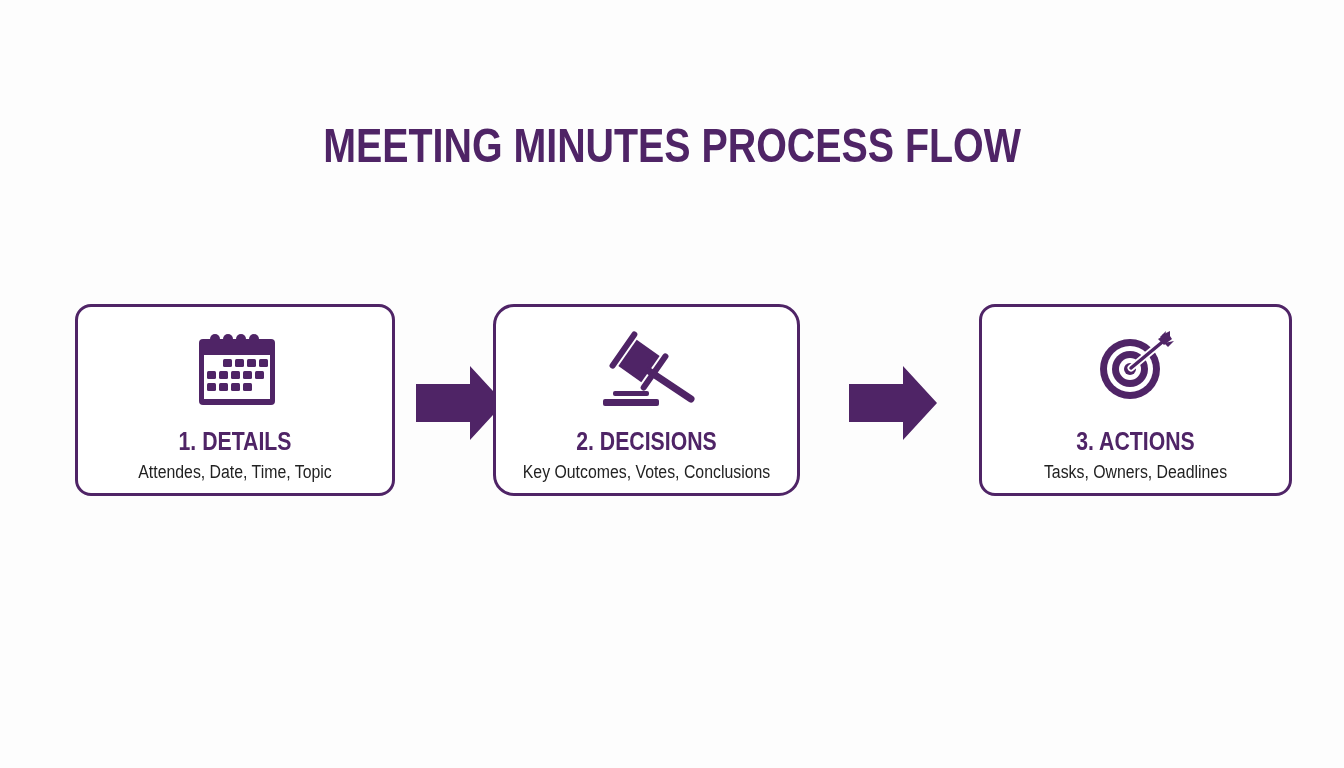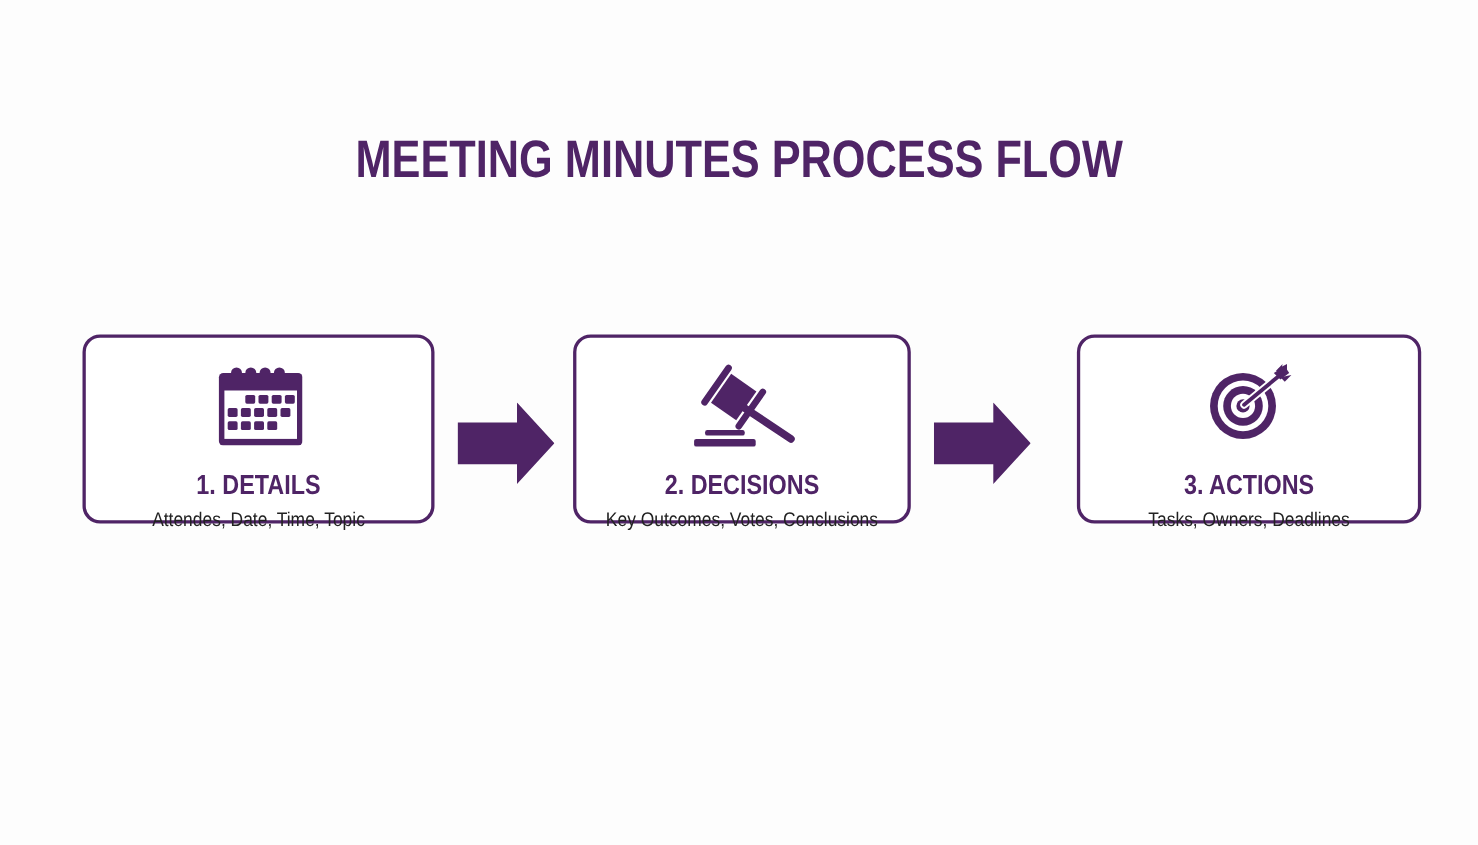--- a/index.html
+++ b/index.html
@@ -19,21 +19,21 @@
     font-weight: bold;
     font-size: 48px;
     letter-spacing: 0px;
     color: #4f2466;
     transform: scaleX(0.82);
     transform-origin: center;
   }
   .card {
     position: absolute;
     top: 304px;
-    height: 172px;
+    height: 192px;
     border: 3px solid #4f2466;
     border-radius: 16px;
     background: #ffffff;
     box-sizing: border-box;
   }
   .card .icon {
     position: absolute;
     left: 50%;
     top: 24px;
     transform: translateX(-50%);
@@ -98,21 +98,21 @@
   <div class="heading">1. DETAILS</div>
   <div class="sub">Attendes, Date, Time, Topic</div>
 </div>
 
 <div class="arrow" style="left:416px;">
   <svg width="88" height="74" viewBox="0 0 88 74">
     <polygon points="0,18 54,18 54,0 88,37 54,74 54,56 0,56" fill="#4f2466"></polygon>
   </svg>
 </div>
 
-<div class="card" style="left:521px; width:307px;">
+<div class="card" style="left:493px; width:307px;border-radius:21px;">
   <div class="icon">
     <svg width="100" height="76" viewBox="0 0 100 76">
       <g fill="#4f2466">
 
         <g transform="translate(42,30) rotate(35)">
           <rect x="-14" y="-16" width="28" height="32"></rect>
           <rect x="-22" y="-22" width="6" height="44" rx="3" transform="rotate(0)"></rect>
           <rect x="16" y="-22" width="6" height="44" rx="3"></rect>
           <rect x="-3.5" y="16" width="7" height="48" rx="3.5" transform="rotate(-90) translate(-80,-20)"></rect>
         </g>

